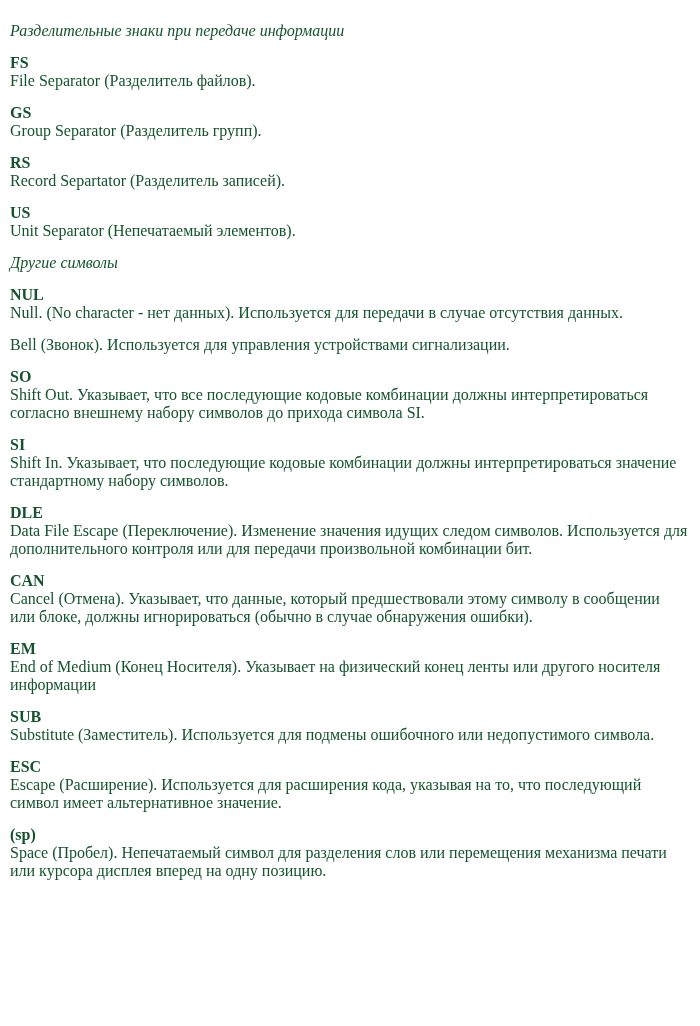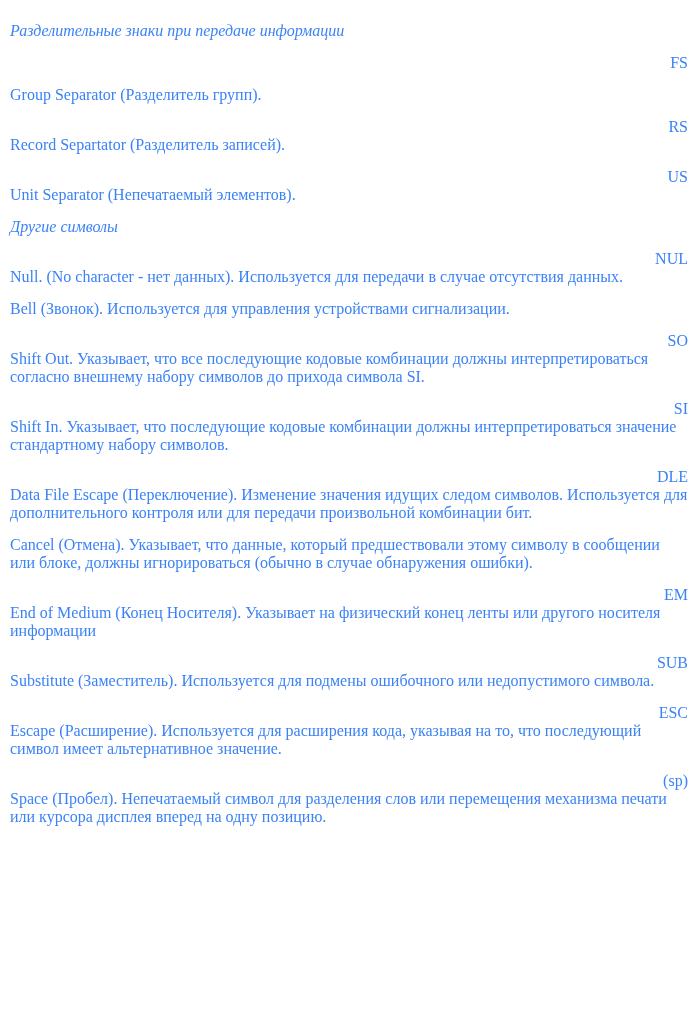--- a/index.html
+++ b/index.html
@@ -6,61 +6,62 @@
       margin: 0;
       padding: 0;
       background: #ffffff;
     }
     .page {
       width: 700px;
       height: 1026px;
       box-sizing: border-box;
       padding: 22px 12px 10px 10px;
       background: #ffffff;
-      color: #3b82f6;
+      color: #14532d;
       font-family: "Liberation Serif", "DejaVu Serif", serif;
       font-size: 16px;
       line-height: 18px;
       overflow: hidden;
     }
     .section + .section {
       margin-top: 0;
     }
     .section-heading {
       font-style: italic;
       font-weight: normal;
       font-size: 16px;
       margin: 0 0 14px 0;
       line-height: 18px;
     }
     .entry {
       margin: 0 0 14px 0;
     }
     .entry-code {
-      font-weight: normal;
+      font-weight: bold;
       white-space: pre-wrap;
-      text-align: right;
     }
     .entry-desc {
       white-space: normal;
     }
   </style>
 </head>
 <body>
 
 <div class="page">
   <div id="sections">
   <section class="section">
     <h2 class="section-heading">Разделительные знаки при передаче информации</h2>
     <div class="entries">
   <div class="entry">
     <div class="entry-code">FS</div>
+    <div class="entry-desc">File Separator (Разделитель файлов).</div>
   </div>
 
   <div class="entry">
+    <div class="entry-code">GS</div>
     <div class="entry-desc">Group Separator (Разделитель групп).</div>
   </div>
 
   <div class="entry">
     <div class="entry-code">RS</div>
     <div class="entry-desc">Record Separtator (Разделитель записей).</div>
   </div>
 
   <div class="entry">
     <div class="entry-code">US</div>
@@ -91,20 +92,21 @@
     <div class="entry-desc">Shift In. Указывает, что последующие кодовые комбинации должны интерпретироваться значение стандартному набору символов.</div>
   </div>
 
   <div class="entry">
     <div class="entry-code">DLE</div>
     <div class="entry-desc">Data File Escape (Переключение). Изменение значения идущих следом символов. Используется для дополнительного контроля или для передачи произвольной комбинации бит.</div>
   </div>
 
 
   <div class="entry">
+    <div class="entry-code">CAN</div>
     <div class="entry-desc">Cancel (Отмена). Указывает, что данные, который предшествовали этому символу в сообщении или блоке, должны игнорироваться (обычно в случае обнаружения ошибки).</div>
   </div>
 
   <div class="entry">
     <div class="entry-code">EM</div>
     <div class="entry-desc">End of Medium (Конец Носителя). Указывает на физический конец ленты или другого носителя информации</div>
   </div>
 
   <div class="entry">
     <div class="entry-code">SUB</div>

